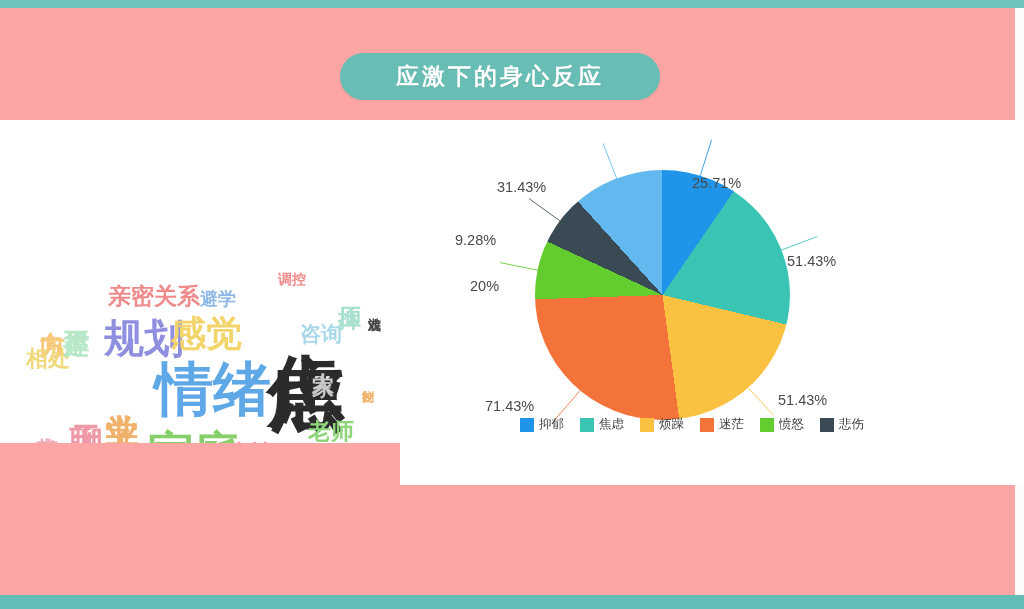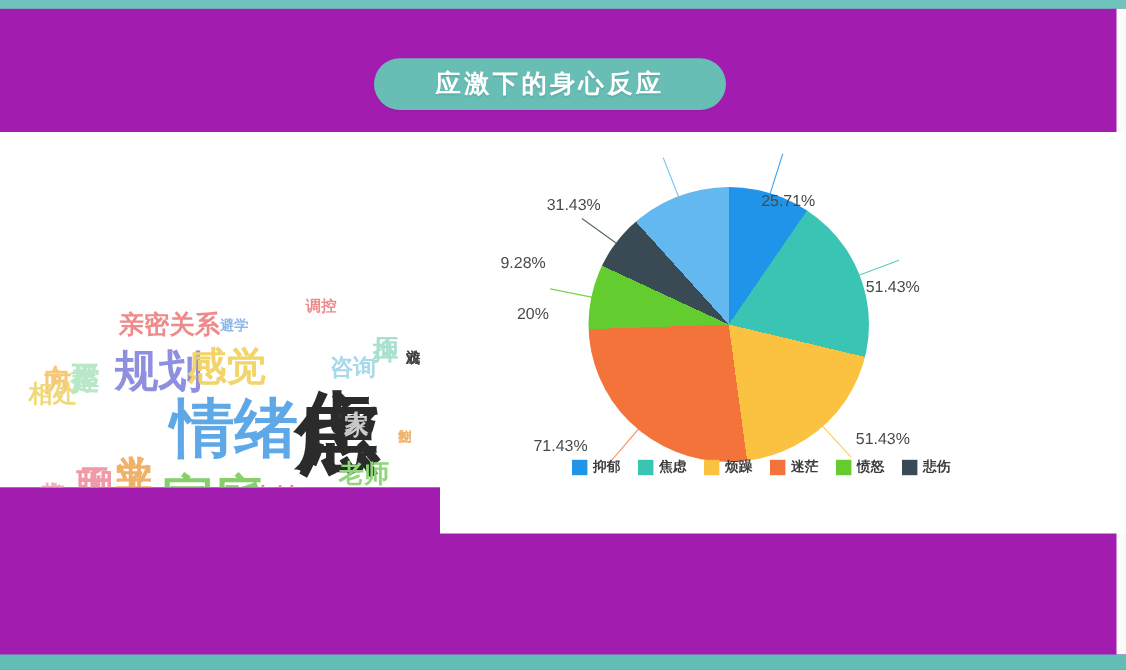--- a/index.html
+++ b/index.html
@@ -11,21 +11,21 @@
     height: 609px;
     overflow: hidden;
     background: #ffffff;
     font-family: "Liberation Sans", "DejaVu Sans", sans-serif;
   }
 
   #screen {
     position: relative;
     width: 1024px;
     height: 609px;
-    background: #a21caf;
+    background: #fca5a5;
     overflow: hidden;
   }
 
   
   .accent-bar {
     position: absolute;
     left: 0;
     width: 1024px;
     height: 8px;
     background: #6ec4bd;
@@ -135,21 +135,20 @@
     position: absolute;
     left: 120px;
     top: 296px;
     width: 480px;
   }
   .legend-row {
     display: flex;
     align-items: center;
     flex-wrap: wrap;
     margin-bottom: 4px;
-    font-weight: bold;
   }
   .legend-item {
     display: flex;
     align-items: center;
     margin-right: 16px;
   }
   .swatch {
     width: 14px;
     height: 14px;
     margin-right: 5px;
@@ -197,21 +196,21 @@
         <div class="wc" style="left: 26px; top: 228px; font-size: 22px; color: rgb(240, 217, 122);">相处</div>
         <div class="wc vert" style="left: 64px; top: 190px; font-size: 26px; color: rgb(184, 232, 200);">撑不起</div>
         <div class="wc vert" style="left: 36px; top: 300px; font-size: 22px; color: rgb(240, 176, 192);">状态</div>
         <div class="wc" style="left: 308px; top: 300px; font-size: 23px; color: rgb(143, 214, 122);">老师</div>
         <div class="wc vert" style="left: 312px; top: 236px; font-size: 22px; color: rgb(201, 201, 201);">家人</div>
         <div class="wc" style="left: 300px; top: 204px; font-size: 21px; color: rgb(168, 216, 234);">咨询</div>
         <div class="wc vert" style="left: 338px; top: 168px; font-size: 23px; color: rgb(168, 224, 208);">压抑</div>
         <div class="wc vert" style="left: 314px; top: 318px; font-size: 23px; color: rgb(127, 208, 192);">明明</div>
         <div class="wc vert" style="left: 342px; top: 312px; font-size: 23px; color: rgb(240, 178, 106);">未来</div>
         <div class="wc" style="left: 278px; top: 152px; font-size: 14px; color: rgb(240, 138, 138);">调控</div>
-        <div class="wc" style="left: 200px; top: 170px; font-size: 13px; color: rgb(143, 184, 232);">避学</div>
+        <div class="wc" style="left: 200px; top: 170px; font-size: 18px; color: rgb(143, 184, 232);">避学</div>
         <div class="wc vert" style="left: 368px; top: 188px; font-size: 13px; color: rgb(68, 68, 68);">游戏</div>
         <div class="wc vert" style="left: 16px; top: 368px; font-size: 12px; color: rgb(199, 168, 224);">方法</div>
         <div class="wc vert" style="left: 114px; top: 372px; font-size: 13px; color: rgb(240, 160, 176);">交流</div>
         <div class="wc vert" style="left: 222px; top: 376px; font-size: 13px; color: rgb(176, 216, 192);">担忧</div>
         <div class="wc vert" style="left: 362px; top: 260px; font-size: 12px; color: rgb(240, 178, 106);">控制</div>
         <div class="wc vert" style="left: 366px; top: 356px; font-size: 12px; color: rgb(154, 216, 138);">沟通</div>
       </div>
   </div>
 
   <div class="panel" id="chart-panel">

